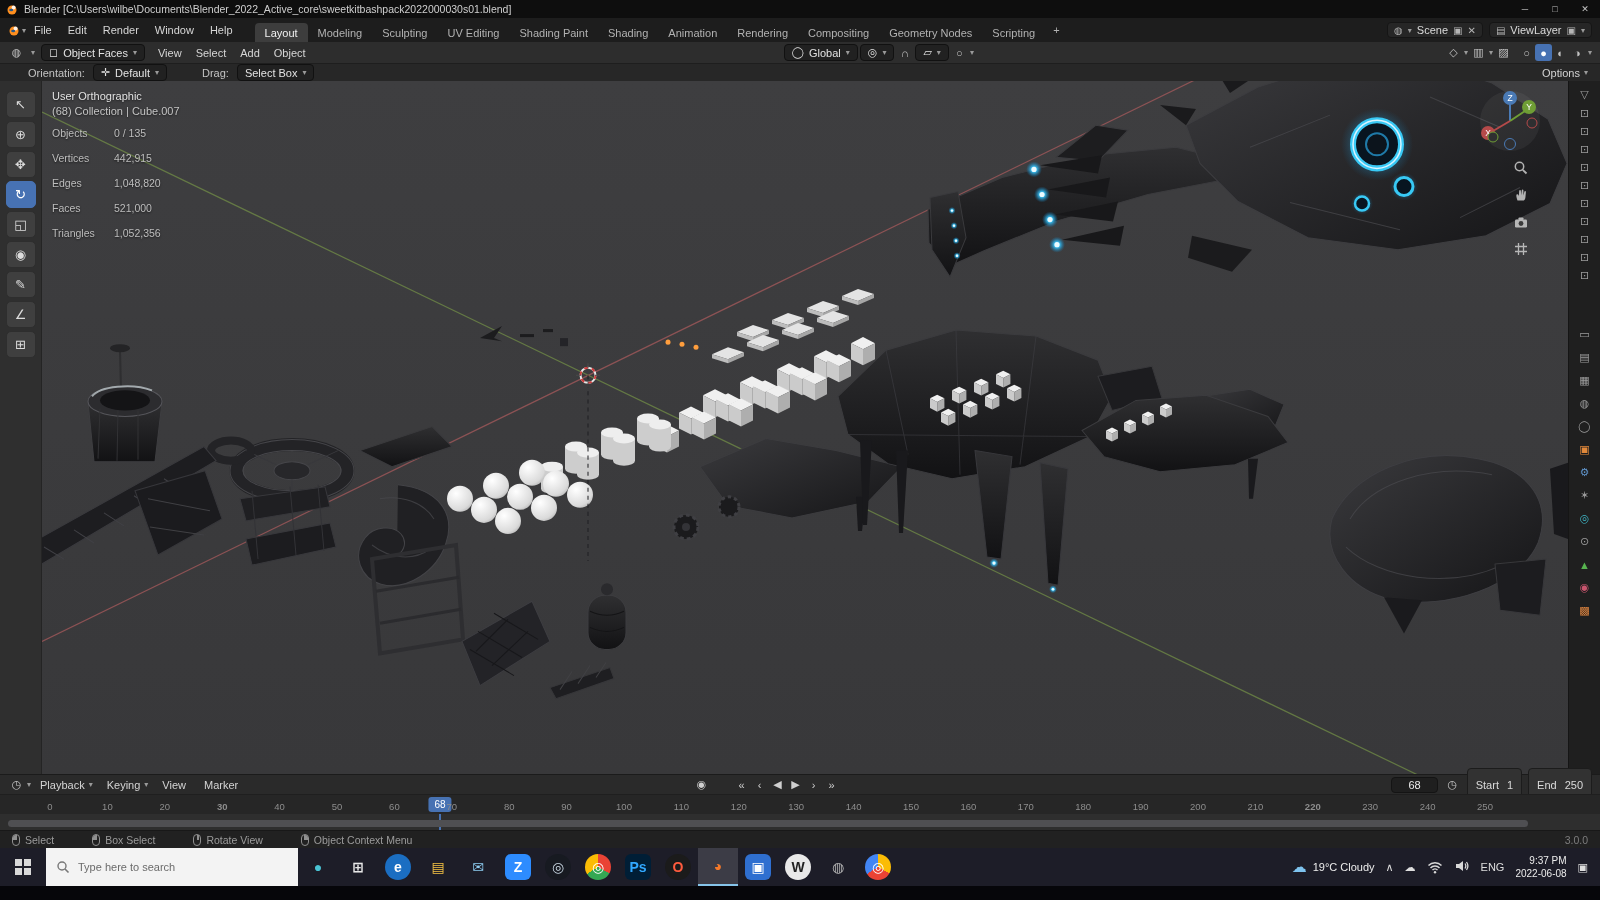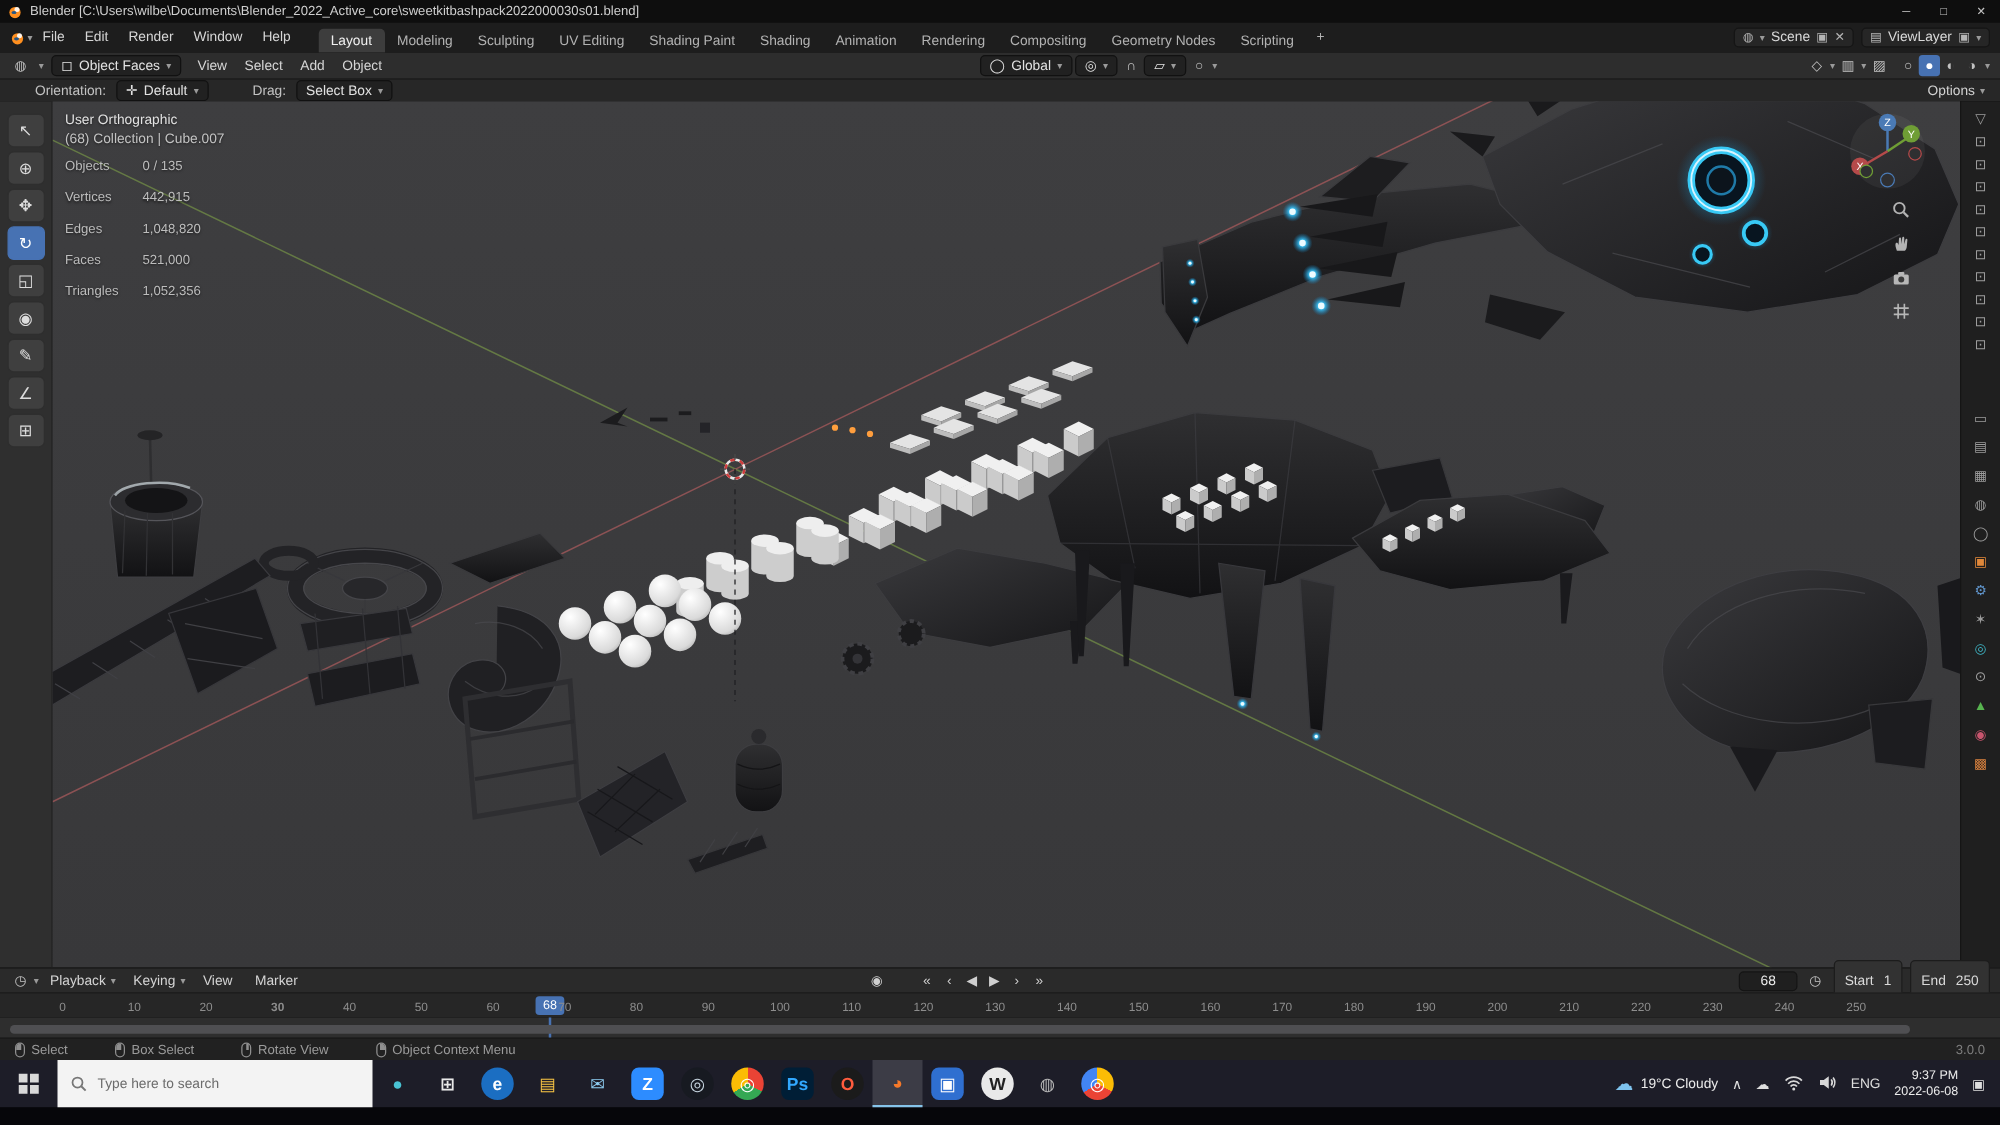--- a/index.html
+++ b/index.html
@@ -648,21 +648,21 @@
         <span class="tick" style="left: 738.8px;">120</span>
         <span class="tick" style="left: 796.2px;">130</span>
         <span class="tick" style="left: 853.6px;">140</span>
         <span class="tick" style="left: 911px;">150</span>
         <span class="tick" style="left: 968.4px;">160</span>
         <span class="tick" style="left: 1025.8px;">170</span>
         <span class="tick" style="left: 1083.2px;">180</span>
         <span class="tick" style="left: 1140.6px;">190</span>
         <span class="tick" style="left: 1198px;">200</span>
         <span class="tick" style="left: 1255.4px;">210</span>
-        <span class="tick" style="left: 1312.8px;">220</span>
+        <span class="tick" style="left: 1312.8px; font-weight: bold;">220</span>
         <span class="tick" style="left: 1370.2px;">230</span>
         <span class="tick" style="left: 1427.6px;">240</span>
         <span class="tick" style="left: 1485px;">250</span>
       </div>
     <div class="tl-body">
       <span class="playhead-line"></span>
       <span class="hscroll"></span>
     </div>
   </div>
 

